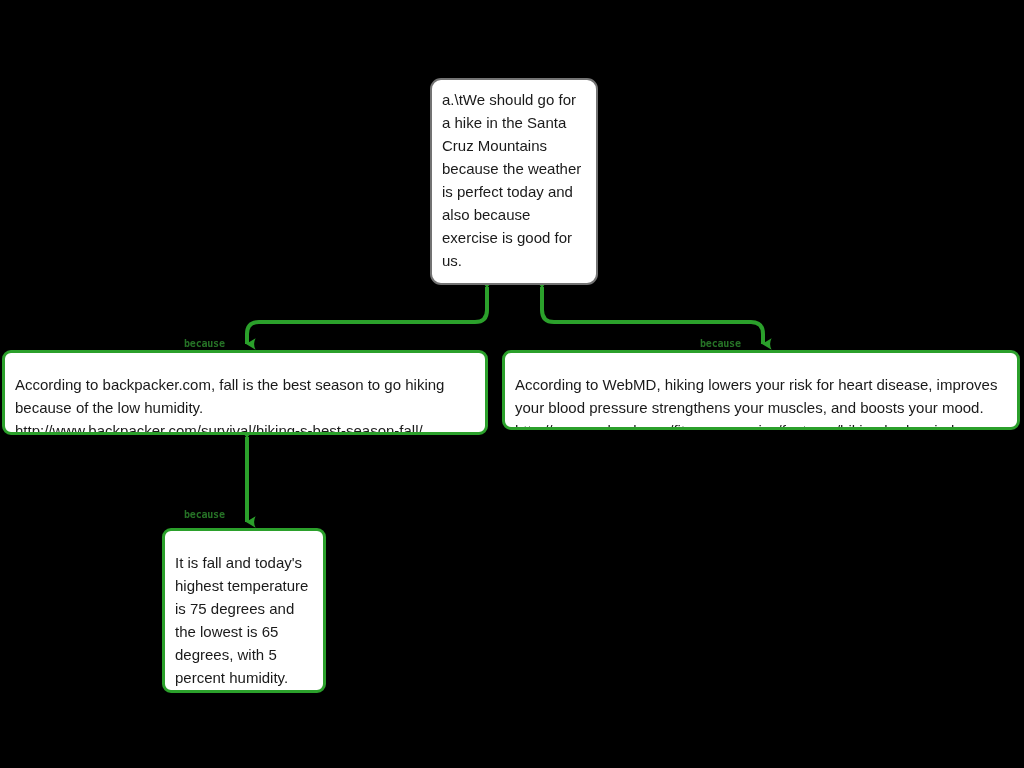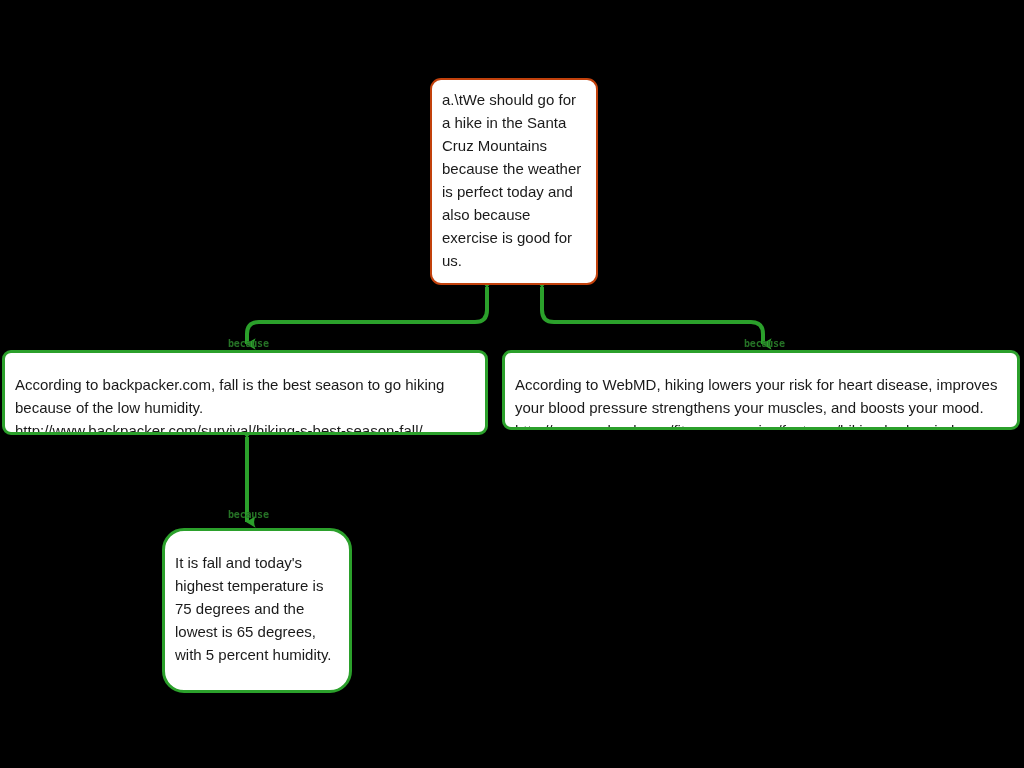--- a/index.html
+++ b/index.html
@@ -28,38 +28,37 @@
     box-sizing: border-box;
     background: #ffffff;
     border-radius: 9px;
     color: #1a1a1a;
     font-size: 15px;
     line-height: 23px;
     white-space: pre-wrap;
     overflow: hidden;
   }
   .node-root {
-    border: 2px solid #c2410c;
+    border: 2px solid #737373;
     border-radius: 11px;
     padding: 8px 10px 6px 10px;
   }
   .node-green {
     border: 3px solid #2ba02b;
     padding: 20px 10px 6px 10px;
   }
   .edge-label {
     position: absolute;
     color: #267326;
     font-family: "DejaVu Sans Mono", "Liberation Mono", monospace;
     font-size: 10px;
     font-weight: bold;
     letter-spacing: -0.2px;
     line-height: 12px;
     white-space: nowrap;
-    margin-left: 44px;
   }
 </style>
 </head>
 <body>
 
 <div id="canvas">
 
   <svg id="edges" viewBox="0 0 1024 768" xmlns="http://www.w3.org/2000/svg">
     <defs>
       <marker id="arrowdown" markerWidth="14" markerHeight="10" refX="7" refY="9" orient="auto" markerUnits="userSpaceOnUse">
@@ -82,21 +81,21 @@
       <path d="M 247 438 L 241.5 431 Q 247 434 252.5 431 Z" fill="#2ba02b"></path>
     </g>
   </svg>
 
   <div class="node node-root" style="left:430px; top:78px; width:168px; height:207px;">a.\tWe should go for a hike in the Santa Cruz Mountains because the weather is perfect today and also because exercise is good for us.</div>
 
   <div class="node node-green" style="left:2px; top:350px; width:486px; height:85px;">According to backpacker.com, fall is the best season to go hiking because of the low humidity. http://www.backpacker.com/survival/hiking-s-best-season-fall/</div>
 
   <div class="node node-green" style="left:502px; top:350px; width:518px; height:80px;">According to WebMD, hiking lowers your risk for heart disease, improves your blood pressure strengthens your muscles, and boosts your mood.     http://www.webmd.com/fitness-exercise/features/hiking-body-mind</div>
 
-  <div class="node node-green" style="left:162px; top:528px; width:190px; height:165px;border-radius:22px;">It is fall and today's highest temperature is 75 degrees and the lowest is 65 degrees, with 5 percent humidity.</div>
+  <div class="node node-green" style="left:162px; top:528px; width:164px; height:165px;">It is fall and today's highest temperature is 75 degrees and the lowest is 65 degrees, with 5 percent humidity.</div>
 
   <div class="edge-label" style="left:184px; top:338px;">because</div>
 
   <div class="edge-label" style="left:700px; top:338px;">because</div>
 
   <div class="edge-label" style="left:184px; top:509px;">because</div>
 
 </div>
 
 </body></html>

